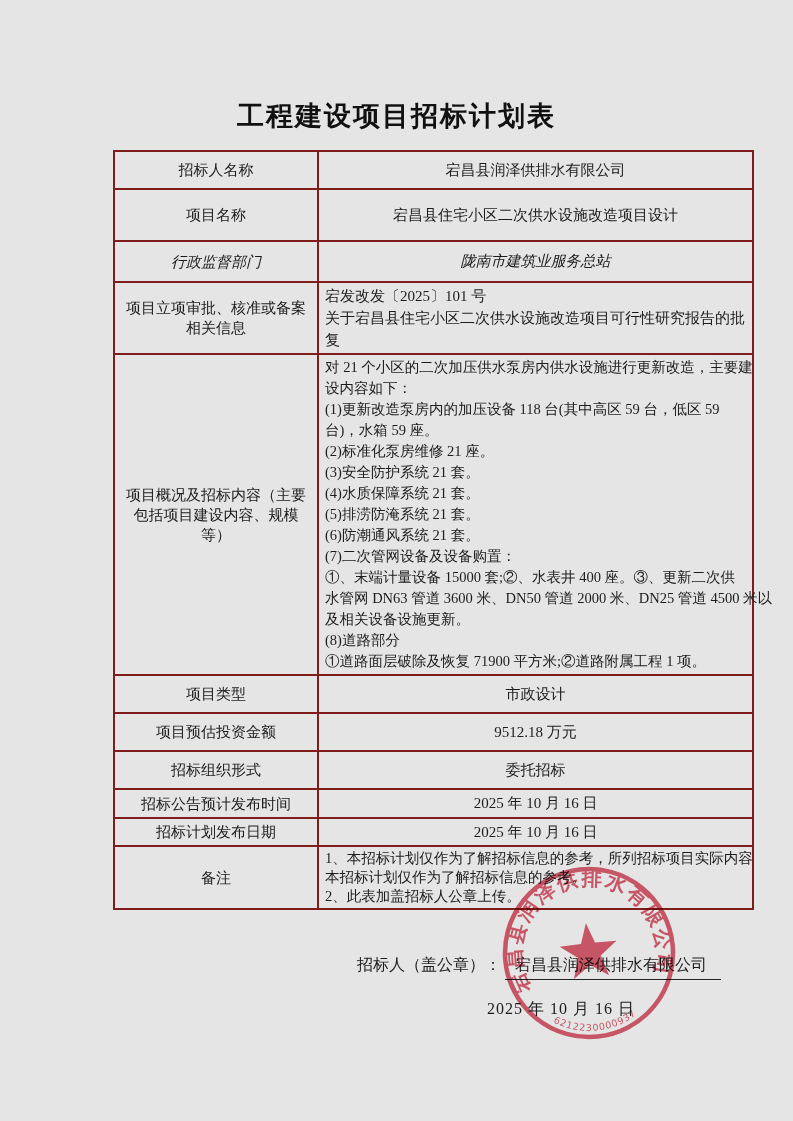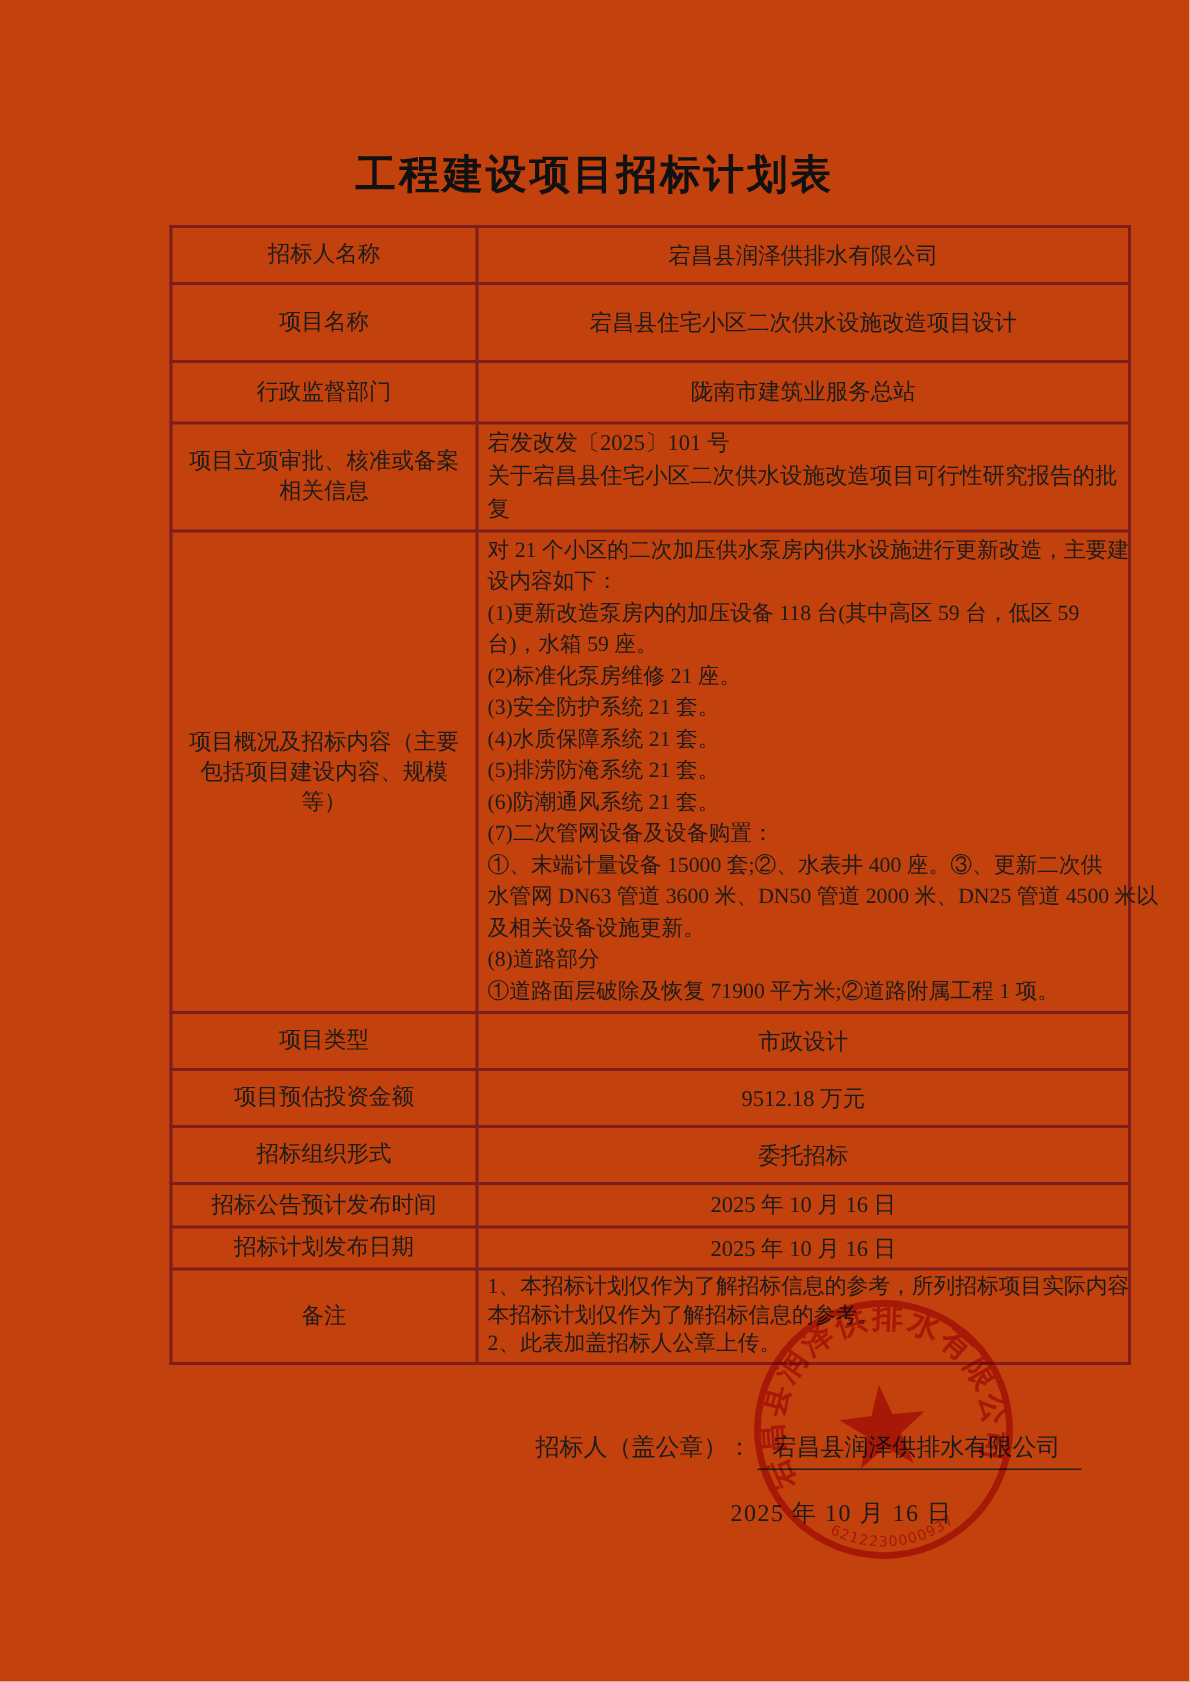--- a/index.html
+++ b/index.html
@@ -4,21 +4,21 @@
 <style>
   html,body{margin:0;padding:0;}
   body{
     width:793px;height:1121px;
     background:#ffffff;
     font-family:"Liberation Serif","DejaVu Serif",serif;
     color:#1c1c1c;
     position:relative;
     overflow:hidden;
   }
-  .page{position:absolute;inset:0;background:#c2410c;}
+  .page{position:absolute;inset:0;background:#e5e5e5;}
   .doc-title{
     position:absolute;top:98px;left:0;width:100%;
     text-align:center;font-size:27px;font-weight:bold;
     letter-spacing:2px;color:#111;
   }
   table.bid-table{
     position:absolute;left:113px;top:150px;
     width:611px;border-collapse:collapse;table-layout:fixed;
   }
   table.bid-table td{
@@ -63,21 +63,21 @@
   <table class="bid-table">
     <tbody>
         <tr style="height:38px;">
       <td class="lbl">招标人名称</td>
       <td class="val">宕昌县润泽供排水有限公司</td>
     </tr>
     <tr style="height:52px;">
       <td class="lbl">项目名称</td>
       <td class="val">宕昌县住宅小区二次供水设施改造项目设计</td>
     </tr>
-    <tr style="height:41px;">
+    <tr style="height:41px;font-style:italic;">
       <td class="lbl">行政监督部门</td>
       <td class="val">陇南市建筑业服务总站</td>
     </tr>
     <tr style="height:52px;">
       <td class="lbl">项目立项审批、核准或备案相关信息</td>
       <td class="val">
         <div class="cline">宕发改发〔2025〕101 号</div>
         <div class="cline">关于宕昌县住宅小区二次供水设施改造项目可行性研究报告的批复</div>
       </td>
     </tr>

